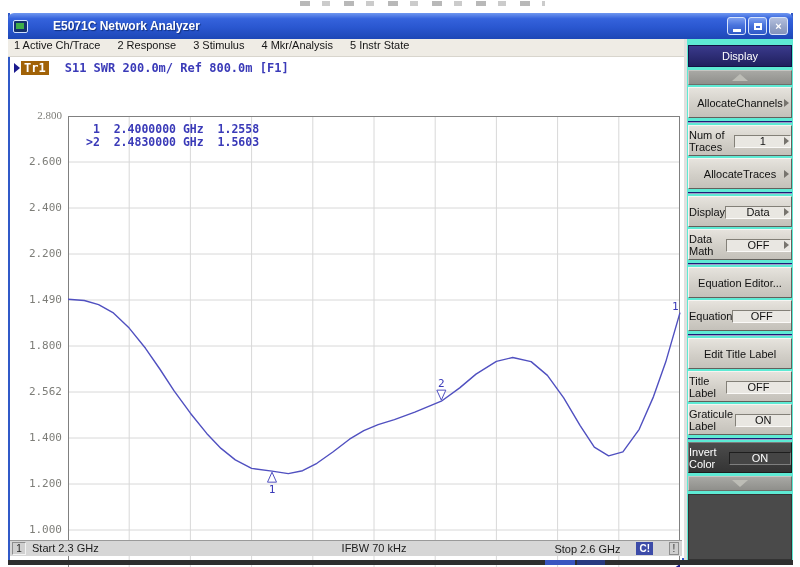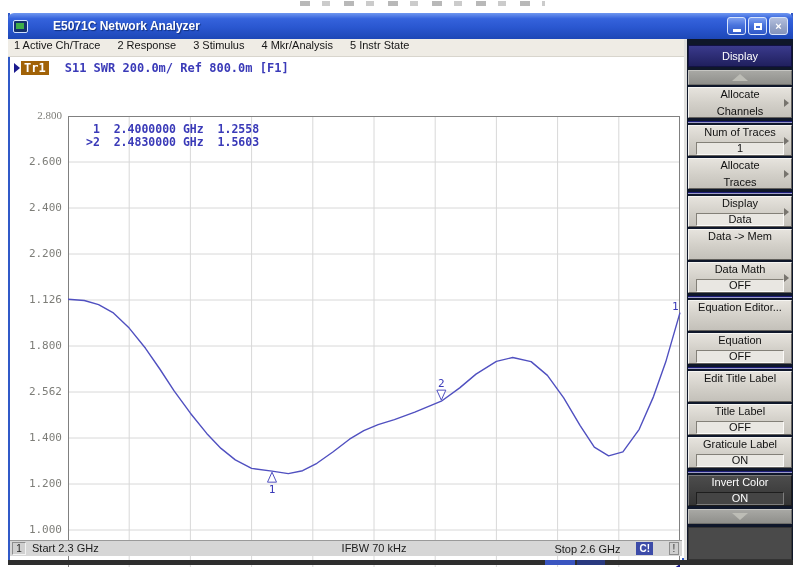--- a/index.html
+++ b/index.html
@@ -59,33 +59,33 @@
   .sb-center { position:absolute; left:58px; top:1px; width:612px; text-align:center; }
   .sb-right { position:absolute; right:3px; top:1px; display:flex; align-items:center; gap:16px; }
   .cal-badge { background:#3c4ba8; color:#fff; font-size:10px; font-weight:bold; padding:0 3px; height:13px; line-height:13px; }
   .alert-box { background:#cfcfcf; border:1px solid #8d8d8d; color:#333; font-size:10px; width:10px; height:13px; text-align:center; line-height:12px; }
 
   .bottomstrip { position:absolute; left:-2px; top:547px; width:785px; height:5px; background:#2e2e2e; }
   .bs-seg1 { position:absolute; left:537px; top:0; width:30px; height:5px; background:#3a55c0; }
   .bs-seg2 { position:absolute; left:569px; top:0; width:28px; height:5px; background:#2a3a80; }
 
   
-  .sidebar { position:absolute; right:-2px; top:26px; width:109px; height:521px; background:#0f172a;
+  .sidebar { position:absolute; right:-2px; top:26px; width:109px; height:521px; background:#5eead4;
     border-left:3px solid #e0e0de; display:flex; flex-direction:column; padding:0 1px; }
   .sb-header { margin-top:6px; height:22px; background:linear-gradient(180deg,#3a3a8c,#20205e);
     border:1px solid #121244; color:#fff; font-size:11px; display:flex; align-items:center; justify-content:center; }
   .sb-scroll { margin-top:3px; height:15px; background:linear-gradient(180deg,#a8a8a4,#8f8f8b);
     border:1px solid; border-color:#c6c6c2 #6e6e6a #6e6e6a #c6c6c2; display:flex; align-items:center; justify-content:center; }
   .tri-up { width:0; height:0; border-bottom:7px solid #bdbdb6; border-left:8px solid transparent; border-right:8px solid transparent; }
   .tri-down { width:0; height:0; border-top:7px solid #bdbdb6; border-left:8px solid transparent; border-right:8px solid transparent; }
   .softkeys { display:flex; flex-direction:column; }
   .skey { position:relative; margin-top:2px; height:31px;
     background:linear-gradient(180deg,#e6e3dd 0%,#d2cfc8 55%,#c4c1ba 100%);
     border:1px solid; border-color:#f6f5f2 #62605c #62605c #f6f5f2;
-    display:flex; flex-direction:column; align-items:center; justify-content:space-between;
+    display:flex; flex-direction:row; align-items:center; justify-content:center;
     font-size:11px; color:#111; line-height:12px; }
   .skey .val { margin-top:1px; width:88px; height:13px; background:#e9e7e2;
     border:1px solid; border-color:#838078 #fbfaf8 #fbfaf8 #838078;
     font-size:11px; line-height:11px; text-align:center; }
   .skey .arrow { position:absolute; right:2px; top:50%; margin-top:-4px; width:0; height:0;
     border-left:5px solid #77746e; border-top:4px solid transparent; border-bottom:4px solid transparent; }
   .skey.dark { background:linear-gradient(180deg,#4c4c4c,#343434); color:#fff;
     border-color:#7c7c7c #1c1c1c #1c1c1c #7c7c7c; }
   .skey.dark .val { background:#454545; color:#fff; border-color:#1e1e1e #7e7e7e #7e7e7e #1e1e1e; }
   .sk-sep { margin-top:3px; height:2px; background:#1c1c78; border-bottom:1px solid #9c9cc8; }
@@ -129,21 +129,21 @@
         <span class="tr-arrow"></span>
         <span class="tr-badge">Tr1</span>
         <span class="tr-text">S11 SWR 200.0m/ Ref 800.0m [F1]</span>
       </div>
 
       <div class="ylabels" id="ylabels">
           <span class="ylab" style="top: -7px; font-family: Liberation Serif, serif;">2.800</span>
           <span class="ylab" style="top: 39px;">2.600</span>
           <span class="ylab" style="top: 85px;">2.400</span>
           <span class="ylab" style="top: 131px;">2.200</span>
-          <span class="ylab" style="top: 177px;">1.126</span>
+          <span class="ylab" style="top: 177px;">1.490</span>
           <span class="ylab" style="top: 223px;">1.800</span>
           <span class="ylab" style="top: 269px;">2.562</span>
           <span class="ylab" style="top: 315px;">1.400</span>
           <span class="ylab" style="top: 361px;">1.200</span>
           <span class="ylab" style="top: 407px;">1.000</span>
         </div>
 
       <div class="plot">
         <svg id="chart-svg" width="612" height="460">
             <path d="M61.2 0V460M122.4 0V460M183.6 0V460M244.8 0V460M306.0 0V460M367.2 0V460M428.4 0V460M489.6 0V460M550.8 0V460M0 46.0H612M0 92.0H612M0 138.0H612M0 184.0H612M0 230.0H612M0 276.0H612M0 322.0H612M0 368.0H612M0 414.0H612" stroke="#d8d8d8" stroke-width="1" fill="none"></path>
@@ -197,23 +197,20 @@
             <div>Traces</div>
             <span class="arrow"></span>
           </div>
           <div class="sk-sep"></div>
           <div class="skey">
             <div>Display</div>
             <div class="val">Data</div>
             <span class="arrow"></span>
           </div>
           <div class="skey">
-            <div>Data -&gt; Mem</div>
-          </div>
-          <div class="skey">
             <div>Data Math</div>
             <div class="val">OFF</div>
             <span class="arrow"></span>
           </div>
           <div class="sk-sep"></div>
           <div class="skey">
             <div>Equation Editor...</div>
           </div>
           <div class="skey">
             <div>Equation</div>

